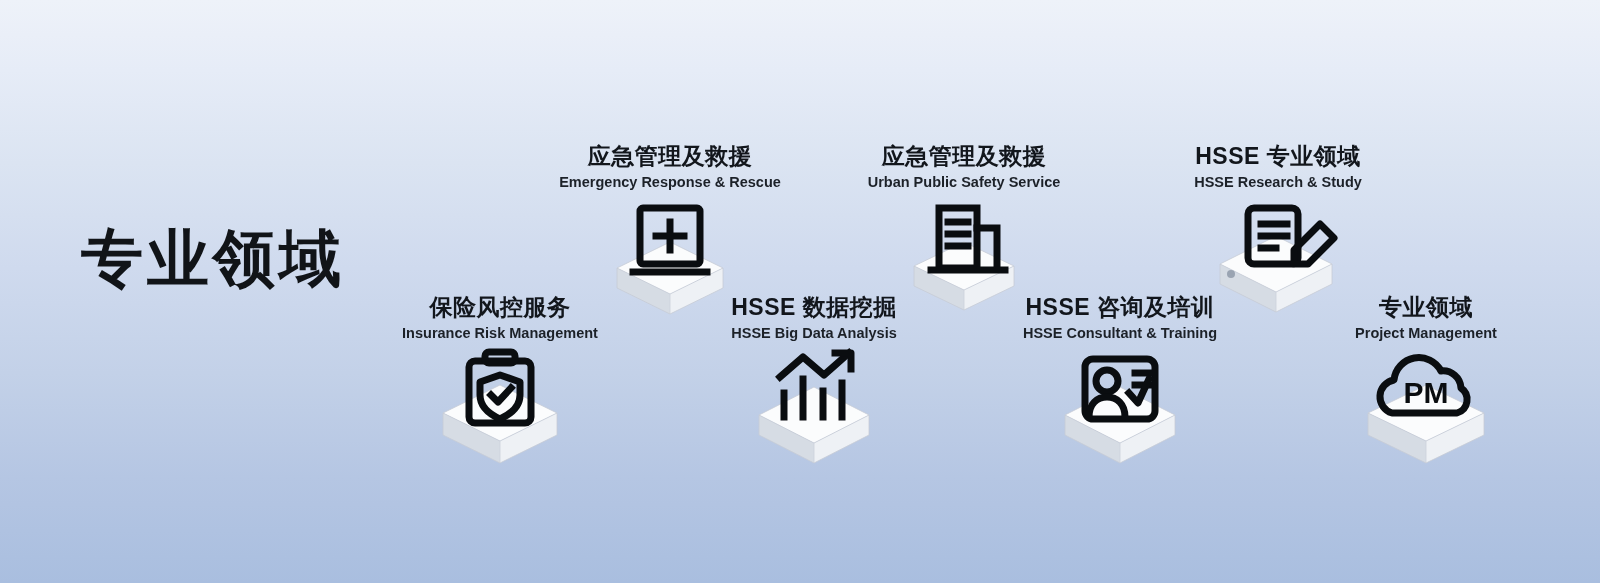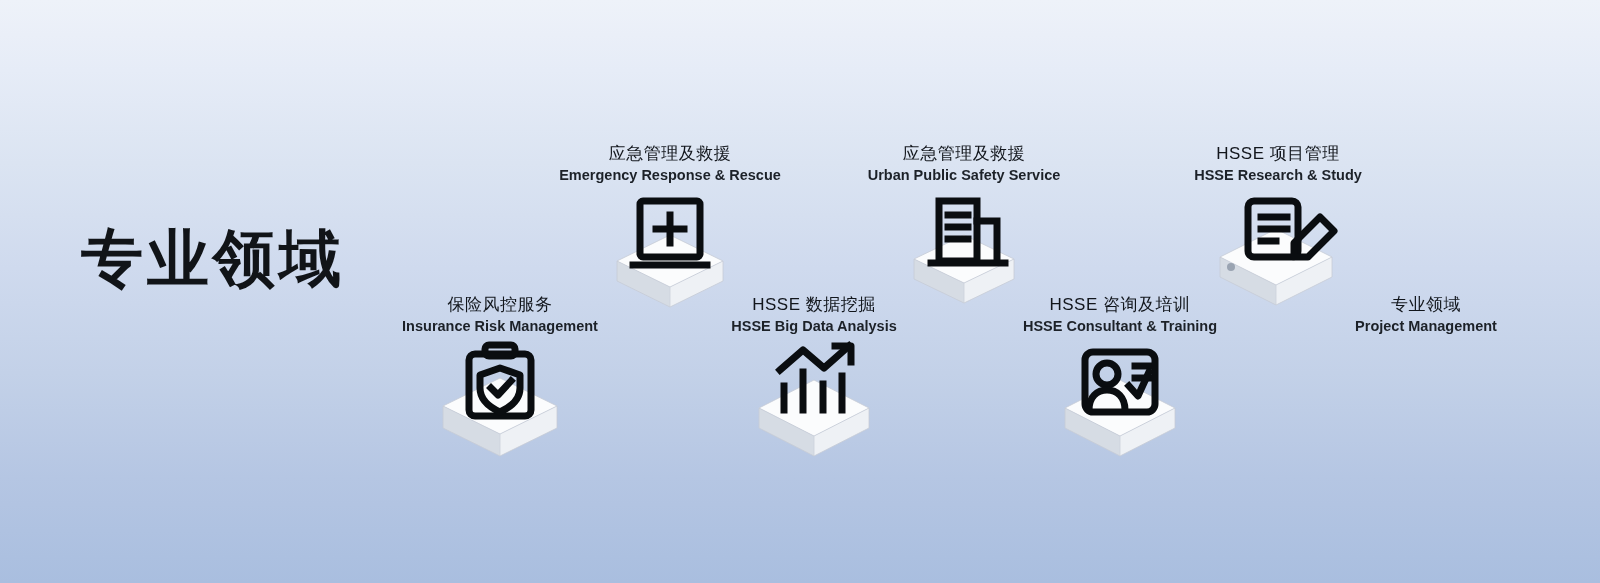--- a/index.html
+++ b/index.html
@@ -40,22 +40,22 @@
     white-space: nowrap;
   }
 
   
   .item {
     position: absolute;
     width: 300px;
     text-align: center;
   }
   .item .cn {
-    font-size: 17px;
-    font-weight: 400;
+    font-size: 23px;
+    font-weight: 700;
     color: #12161c;
     line-height: 1.12;
     letter-spacing: 0.5px;
     white-space: nowrap;
   }
   .item .en {
     font-size: 14.5px;
     font-weight: 700;
     color: #1c2128;
     line-height: 1.3;
@@ -134,21 +134,21 @@
           <line x1="59" y1="20" x2="79" y2="20"></line>
           <line x1="59" y1="32" x2="79" y2="32"></line>
           <line x1="59" y1="44" x2="79" y2="44"></line>
           <line x1="42" y1="68" x2="116" y2="68"></line>
         </g>
       </svg>
     </div>
   </div>
 
   <div class="item row-top" style="left:1128px; top:144px;">
-    <div class="cn">HSSE 项目管理</div>
+    <div class="cn">HSSE 专业领域</div>
     <div class="en">HSSE Research &amp; Study</div>
     <div class="art">
       <svg width="160" height="120" viewBox="0 0 160 120">
         <g>
           <polygon points="22,62 78,34 134,62 78,90" fill="#fbfcfd"></polygon>
           <polygon points="22,62 78,90 78,110 22,82" fill="#d6dce4"></polygon>
           <polygon points="134,62 78,90 78,110 134,82" fill="#eef1f5"></polygon>
           <polygon points="22,62 78,34 134,62 78,90" fill="none" stroke="#c6ccd6" stroke-width="0.8"></polygon>
           <polyline points="22,62 22,82 78,110 134,82 134,62" fill="none" stroke="#c6ccd6" stroke-width="0.8"></polyline>
           <line x1="78" y1="90" x2="78" y2="110" stroke="#ccd2db" stroke-width="0.8"></line>
@@ -240,15 +240,32 @@
           <line x1="90" y1="34" x2="104" y2="34" stroke-linecap="square"></line>
           <polyline points="84,42 93,52 104,28" stroke-linecap="square"></polyline>
         </g>
       </svg>
     </div>
   </div>
 
   <div class="item row-bot" style="left:1276px; top:295px;">
     <div class="cn">专业领域</div>
     <div class="en">Project Management</div>
+    <div class="art">
+      <svg width="160" height="120" viewBox="0 0 160 120">
+        <g>
+          <polygon points="22,62 80,34 138,62 80,90" fill="#fbfcfd"></polygon>
+          <polygon points="22,62 80,90 80,112 22,84" fill="#d6dce4"></polygon>
+          <polygon points="138,62 80,90 80,112 138,84" fill="#eef1f5"></polygon>
+          <polygon points="22,62 80,34 138,62 80,90" fill="none" stroke="#c6ccd6" stroke-width="0.8"></polygon>
+          <polyline points="22,62 22,84 80,112 138,84 138,62" fill="none" stroke="#c6ccd6" stroke-width="0.8"></polyline>
+          <line x1="80" y1="90" x2="80" y2="112" stroke="#ccd2db" stroke-width="0.8"></line>
+        </g>
+
+        <g>
+          <path d="M46 62 a17 17 0 0 1 2 -33 a25 25 0 0 1 47 -9 a18 18 0 0 1 20 17 a14 14 0 0 1 -4 25 z" fill="none" stroke="#0a0d10" stroke-width="7" stroke-linejoin="round"></path>
+          <text x="80" y="52" text-anchor="middle" font-family="'Liberation Sans', sans-serif" font-size="30" font-weight="700" fill="#0a0d10">PM</text>
+        </g>
+      </svg>
+    </div>
   </div>
 
 </div>
 
 </body></html>

